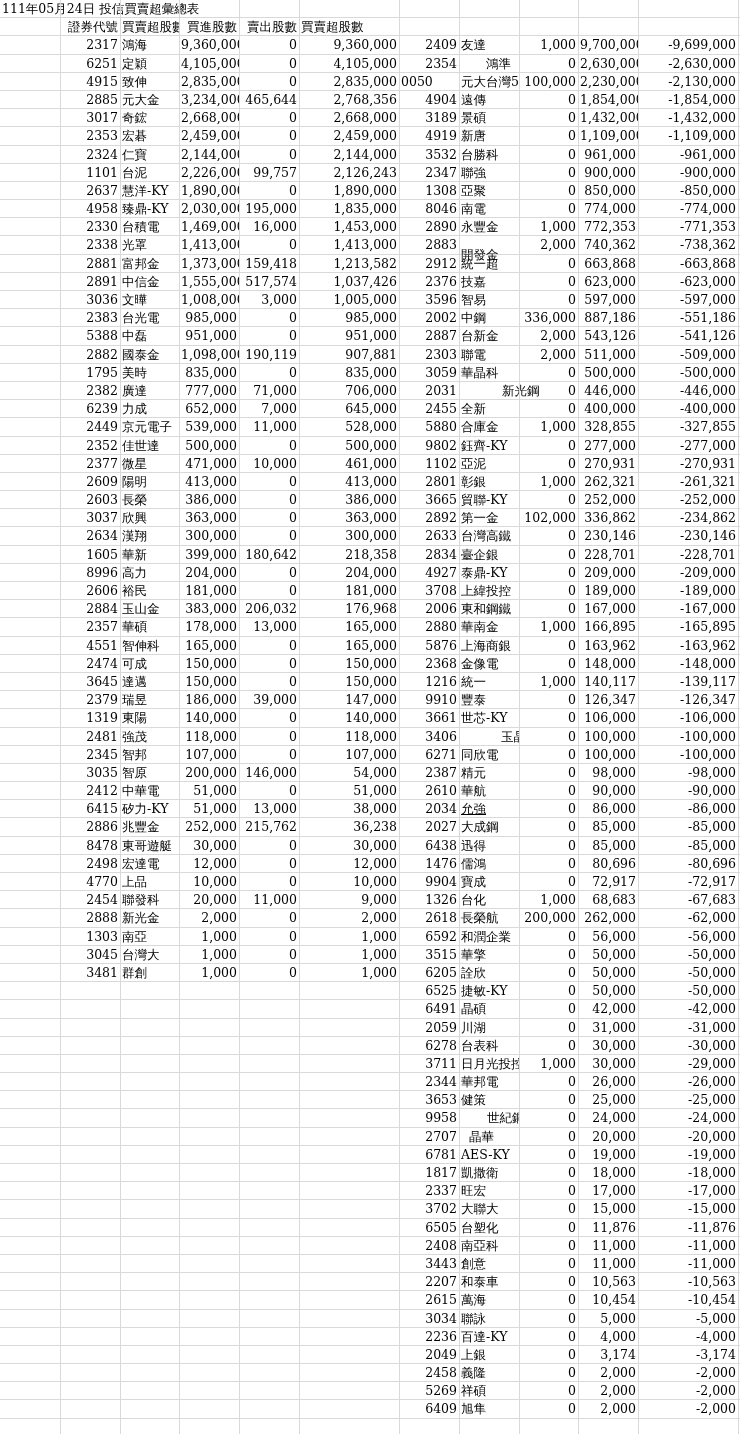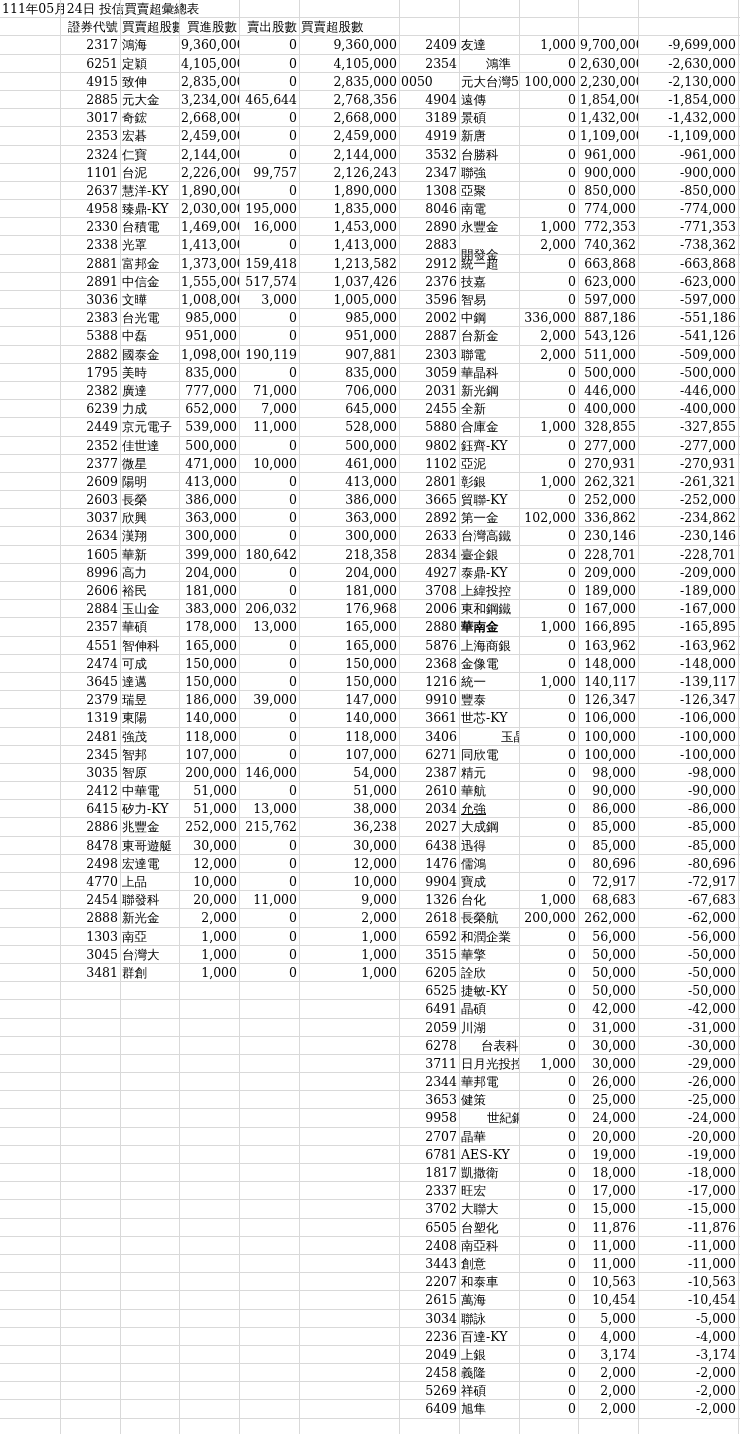--- a/index.html
+++ b/index.html
@@ -269,21 +269,21 @@
         <div class="cell r c9">500,000</div>
         <div class="cell r c10">-500,000</div>
       </div>
       <div class="row">
         <div class="cell r c1">2382</div>
         <div class="cell l c2">廣達</div>
         <div class="cell r c3">777,000</div>
         <div class="cell r c4">71,000</div>
         <div class="cell r c5">706,000</div>
         <div class="cell r c6">2031</div>
-        <div class="cell l c7" style="overflow: hidden;">新光鋼</div>
+        <div class="cell l c7" style="overflow: hidden; margin-left: 41px;">新光鋼</div>
         <div class="cell r c8">0</div>
         <div class="cell r c9">446,000</div>
         <div class="cell r c10">-446,000</div>
       </div>
       <div class="row">
         <div class="cell r c1">6239</div>
         <div class="cell l c2">力成</div>
         <div class="cell r c3">652,000</div>
         <div class="cell r c4">7,000</div>
         <div class="cell r c5">645,000</div>
@@ -425,21 +425,21 @@
         <div class="cell r c9">167,000</div>
         <div class="cell r c10">-167,000</div>
       </div>
       <div class="row">
         <div class="cell r c1">2357</div>
         <div class="cell l c2">華碩</div>
         <div class="cell r c3">178,000</div>
         <div class="cell r c4">13,000</div>
         <div class="cell r c5">165,000</div>
         <div class="cell r c6">2880</div>
-        <div class="cell l c7" style="overflow: hidden; font-weight: bold;">華南金</div>
+        <div class="cell l c7" style="overflow: hidden;">華南金</div>
         <div class="cell r c8">1,000</div>
         <div class="cell r c9">166,895</div>
         <div class="cell r c10">-165,895</div>
       </div>
       <div class="row">
         <div class="cell r c1">4551</div>
         <div class="cell l c2">智伸科</div>
         <div class="cell r c3">165,000</div>
         <div class="cell r c4">0</div>
         <div class="cell r c5">165,000</div>
@@ -681,21 +681,21 @@
       </div>
       <div class="row">
         <div class="cell r c6">2059</div>
         <div class="cell l c7" style="overflow: hidden;">川湖</div>
         <div class="cell r c8">0</div>
         <div class="cell r c9">31,000</div>
         <div class="cell r c10">-31,000</div>
       </div>
       <div class="row">
         <div class="cell r c6">6278</div>
-        <div class="cell l c7" style="overflow: hidden; margin-left: 20px;">台表科</div>
+        <div class="cell l c7" style="overflow: hidden;">台表科</div>
         <div class="cell r c8">0</div>
         <div class="cell r c9">30,000</div>
         <div class="cell r c10">-30,000</div>
       </div>
       <div class="row">
         <div class="cell r c6">3711</div>
         <div class="cell l c7" style="overflow: hidden;">日月光投控</div>
         <div class="cell r c8">1,000</div>
         <div class="cell r c9">30,000</div>
         <div class="cell r c10">-29,000</div>
@@ -716,21 +716,21 @@
       </div>
       <div class="row">
         <div class="cell r c6">9958</div>
         <div class="cell l c7" style="overflow: hidden; padding-left: 28px;">世紀鋼</div>
         <div class="cell r c8">0</div>
         <div class="cell r c9">24,000</div>
         <div class="cell r c10">-24,000</div>
       </div>
       <div class="row">
         <div class="cell r c6">2707</div>
-        <div class="cell l c7" style="overflow: hidden;">晶華</div>
+        <div class="cell l c7" style="overflow: hidden; margin-left: 8px;">晶華</div>
         <div class="cell r c8">0</div>
         <div class="cell r c9">20,000</div>
         <div class="cell r c10">-20,000</div>
       </div>
       <div class="row">
         <div class="cell r c6">6781</div>
         <div class="cell l c7" style="overflow: hidden;">AES-KY</div>
         <div class="cell r c8">0</div>
         <div class="cell r c9">19,000</div>
         <div class="cell r c10">-19,000</div>

